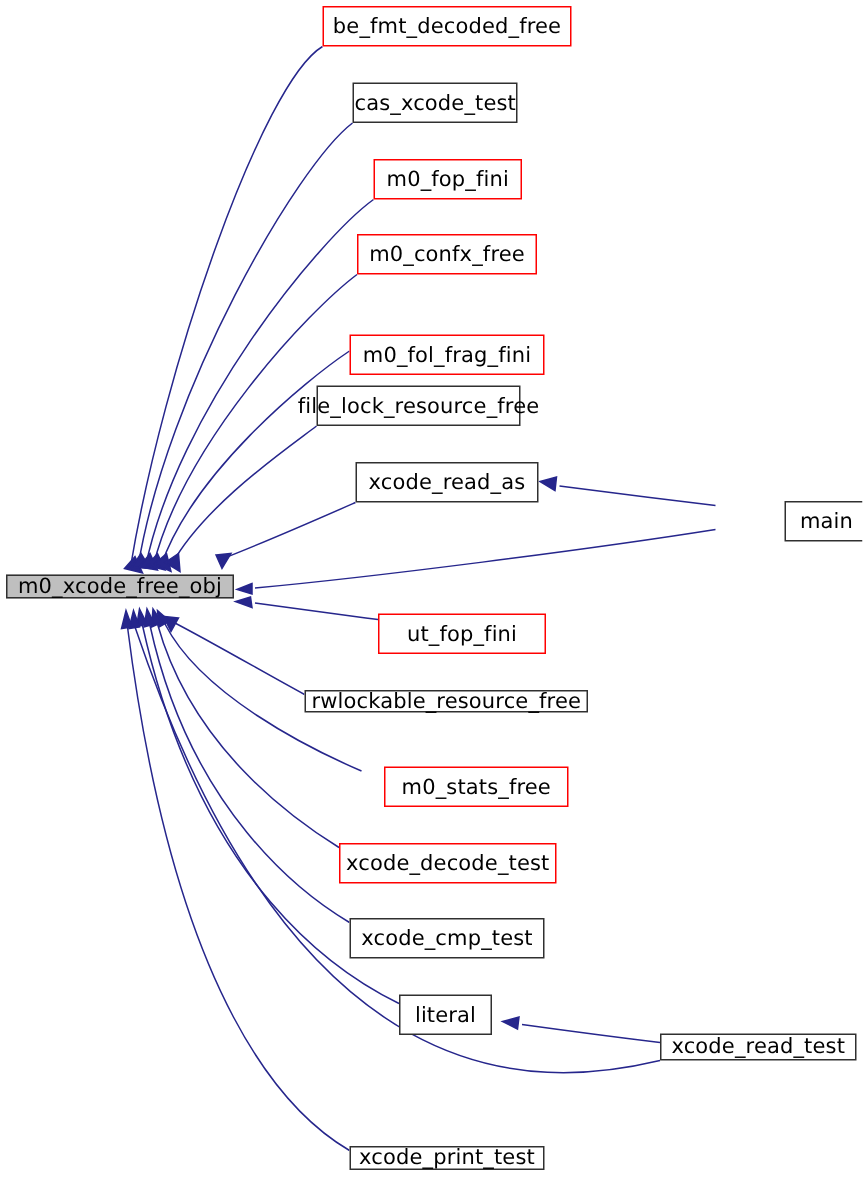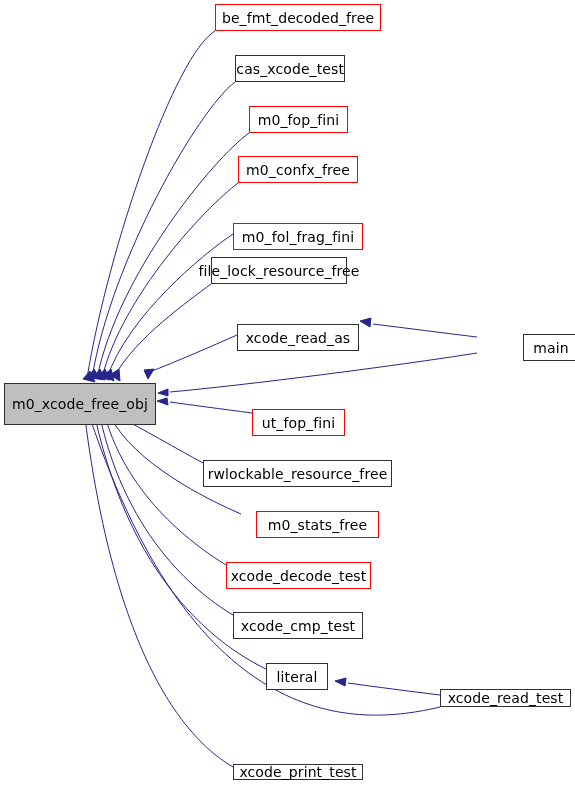--- a/index.html
+++ b/index.html
@@ -137,33 +137,33 @@
       </div>
       <div class="node red" style="left: 238px; top: 156px; width: 120px; height: 27px;">
         <span class="node-label">m0_confx_free</span>
       </div>
       <div class="node red" style="left: 233px; top: 207px; width: 130px; height: 27px; margin-top: 16px;">
         <span class="node-label">m0_fol_frag_fini</span>
       </div>
       <div class="node" style="left: 211px; top: 257px; width: 136px; height: 27px;">
         <span class="node-label">file_lock_resource_free</span>
       </div>
-      <div class="node" style="left: 237px; top: 324px; width: 122px; height: 27px;">
+      <div class="node" style="left: 237px; top: 308px; width: 122px; height: 27px;">
         <span class="node-label">xcode_read_as</span>
       </div>
       <div class="node" style="left: 477px; top: 334px; width: 56px; height: 27px; margin-left: 46px;">
         <span class="node-label">main</span>
       </div>
-      <div class="node current" style="left: 4px; top: 383px; width: 152px; height: 42px;">
+      <div class="node current" style="left: 4px; top: 383px; width: 152px; height: 16px;">
         <span class="node-label">m0_xcode_free_obj</span>
       </div>
-      <div class="node red" style="left: 252px; top: 409px; width: 93px; height: 27px;">
+      <div class="node red" style="left: 252px; top: 409px; width: 112px; height: 27px;">
         <span class="node-label">ut_fop_fini</span>
       </div>
-      <div class="node" style="left: 203px; top: 460px; width: 189px; height: 27px;">
+      <div class="node" style="left: 203px; top: 460px; width: 189px; height: 15px;">
         <span class="node-label">rwlockable_resource_free</span>
       </div>
       <div class="node red" style="left: 256px; top: 511px; width: 123px; height: 27px;">
         <span class="node-label">m0_stats_free</span>
       </div>
       <div class="node red" style="left: 226px; top: 562px; width: 145px; height: 27px;">
         <span class="node-label">xcode_decode_test</span>
       </div>
       <div class="node" style="left: 233px; top: 612px; width: 130px; height: 27px;">
         <span class="node-label">xcode_cmp_test</span>

